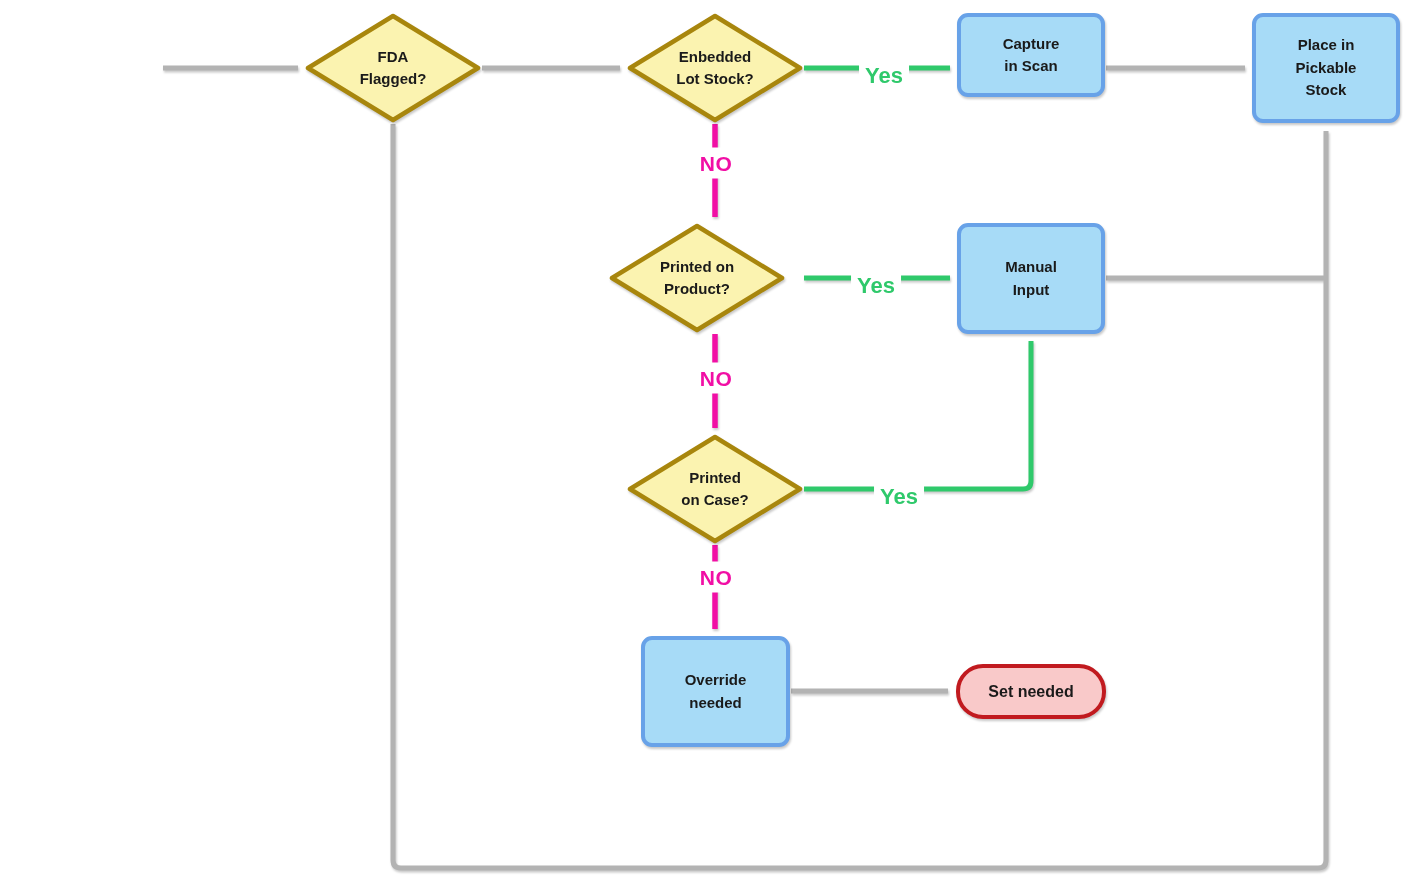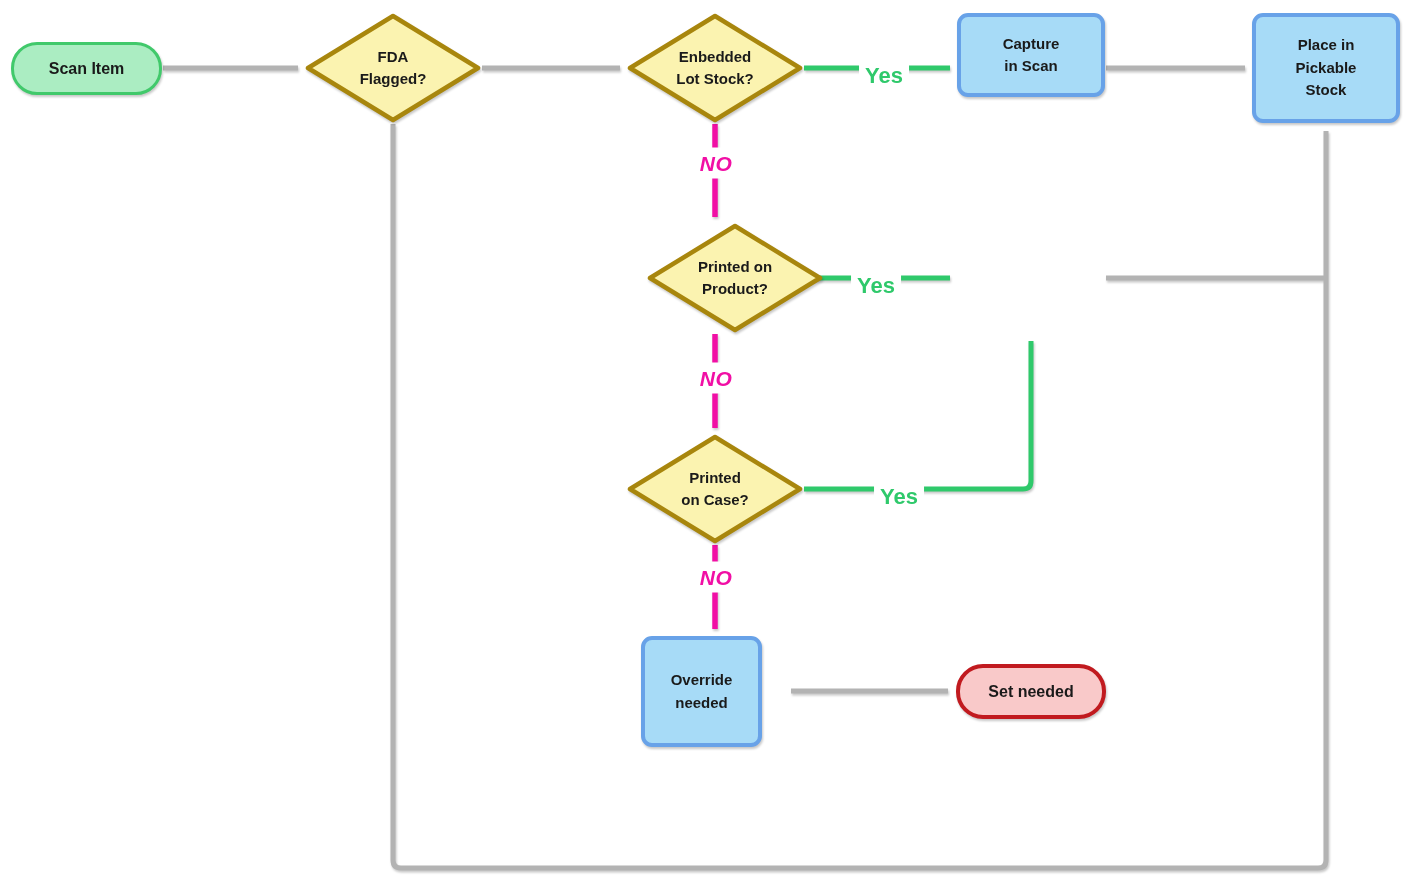--- a/index.html
+++ b/index.html
@@ -87,21 +87,20 @@
     font-size: 22px;
     padding: 2px 6px;
     margin-top: 8px;
   }
   .edge-label.no {
     color: var(--flow_no);
     font-size: 21px;
     font-weight: 800;
     padding: 5px 3px;
     letter-spacing: 0.5px;
-    font-style: italic;
   }
 </style>
 </head>
 <body>
 
 <div class="canvas">
 
   <svg class="edges">
     <defs>
       <marker id="ah-gray" viewBox="0 0 10 10" refX="8.5" refY="5" markerWidth="5" markerHeight="5" orient="auto-start-reverse">
@@ -122,23 +121,20 @@
     <path class="stroke-magenta" marker-end="url(#ah-magenta)" d="M 715 124 L 715 217"></path>
     <path class="stroke-green" marker-end="url(#ah-green)" d="M 804 278 L 950 278"></path>
     <path class="stroke-magenta" marker-end="url(#ah-magenta)" d="M 715 334 L 715 428"></path>
     <path class="stroke-green" marker-end="url(#ah-green)" d="M 804 489 L 1023 489 Q 1031 489 1031 481 L 1031 341"></path>
     <path class="stroke-magenta" marker-end="url(#ah-magenta)" d="M 715 545 L 715 629"></path>
     <path class="stroke-gray" marker-end="url(#ah-gray)" d="M 791 691 L 948 691"></path>
     <path class="stroke-gray" d="M 1106 278 L 1328 278"></path>
     <path class="stroke-gray" marker-end="url(#ah-gray)" d="M 393 124 L 393 860 Q 393 868 401 868 L 1318 868 Q 1326 868 1326 860 L 1326 131"></path>
   </svg>
 
-  <div class="node start" style="left:11px; top:42px; width:151px; height:53px;">
-    <span class="label">Scan Item</span>
-  </div>
 
   <div class="node decision" style="left:305px; top:13px; width:176px; height:110px;">
     <svg viewBox="0 0 176 110">
       <polygon points="88,3 173,55 88,107 3,55"></polygon>
     </svg>
     <span class="label">FDA
 Flagged?</span>
   </div>
 
   <div class="node decision" style="left:627px; top:13px; width:176px; height:110px;">
@@ -153,38 +149,42 @@
     <span class="label">Capture
 in Scan</span>
   </div>
 
   <div class="node process" style="left:1252px; top:13px; width:148px; height:110px;">
     <span class="label">Place in
 Pickable
 Stock</span>
   </div>
 
-  <div class="node decision" style="left:647px; top:223px; width:176px; height:110px;">
+  <div class="node decision" style="left:609px; top:223px; width:176px; height:110px;">
     <svg viewBox="0 0 176 110">
       <polygon points="88,3 173,55 88,107 3,55"></polygon>
     </svg>
     <span class="label">Printed on
 Product?</span>
   </div>
 
+  <div class="node process" style="left:957px; top:223px; width:148px; height:111px;">
+    <span class="label">Manual
+Input</span>
+  </div>
 
   <div class="node decision" style="left:627px; top:434px; width:176px; height:110px;">
     <svg viewBox="0 0 176 110">
       <polygon points="88,3 173,55 88,107 3,55"></polygon>
     </svg>
     <span class="label">Printed
 on Case?</span>
   </div>
 
-  <div class="node process" style="left:641px; top:636px; width:121px; height:111px;">
+  <div class="node process" style="left:641px; top:636px; width:149px; height:111px;">
     <span class="label">Override
 needed</span>
   </div>
 
   <div class="node end" style="left:956px; top:664px; width:150px; height:55px;">
     <span class="label">Set needed</span>
   </div>
 
   <div class="edge-label yes" style="left:884px; top:68px;">Yes</div>
   <div class="edge-label no" style="left:716px; top:163px;">NO</div>

